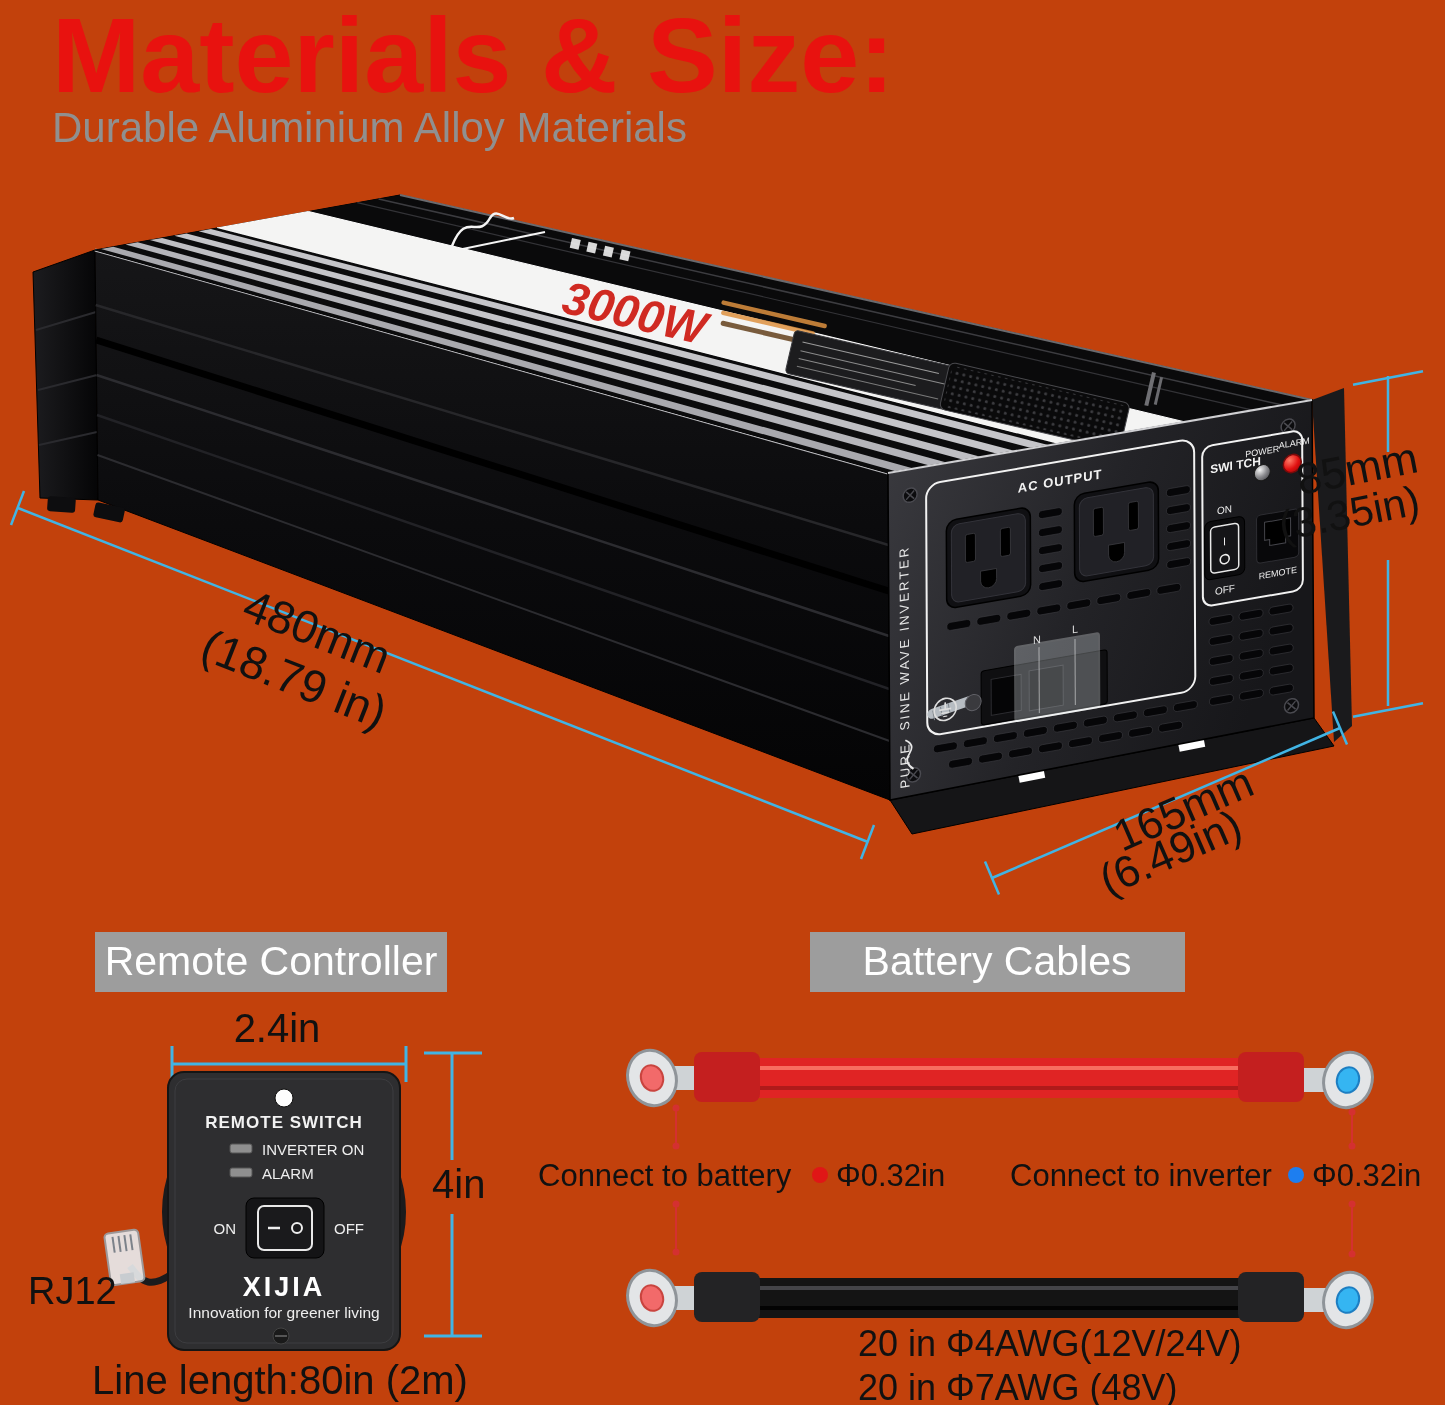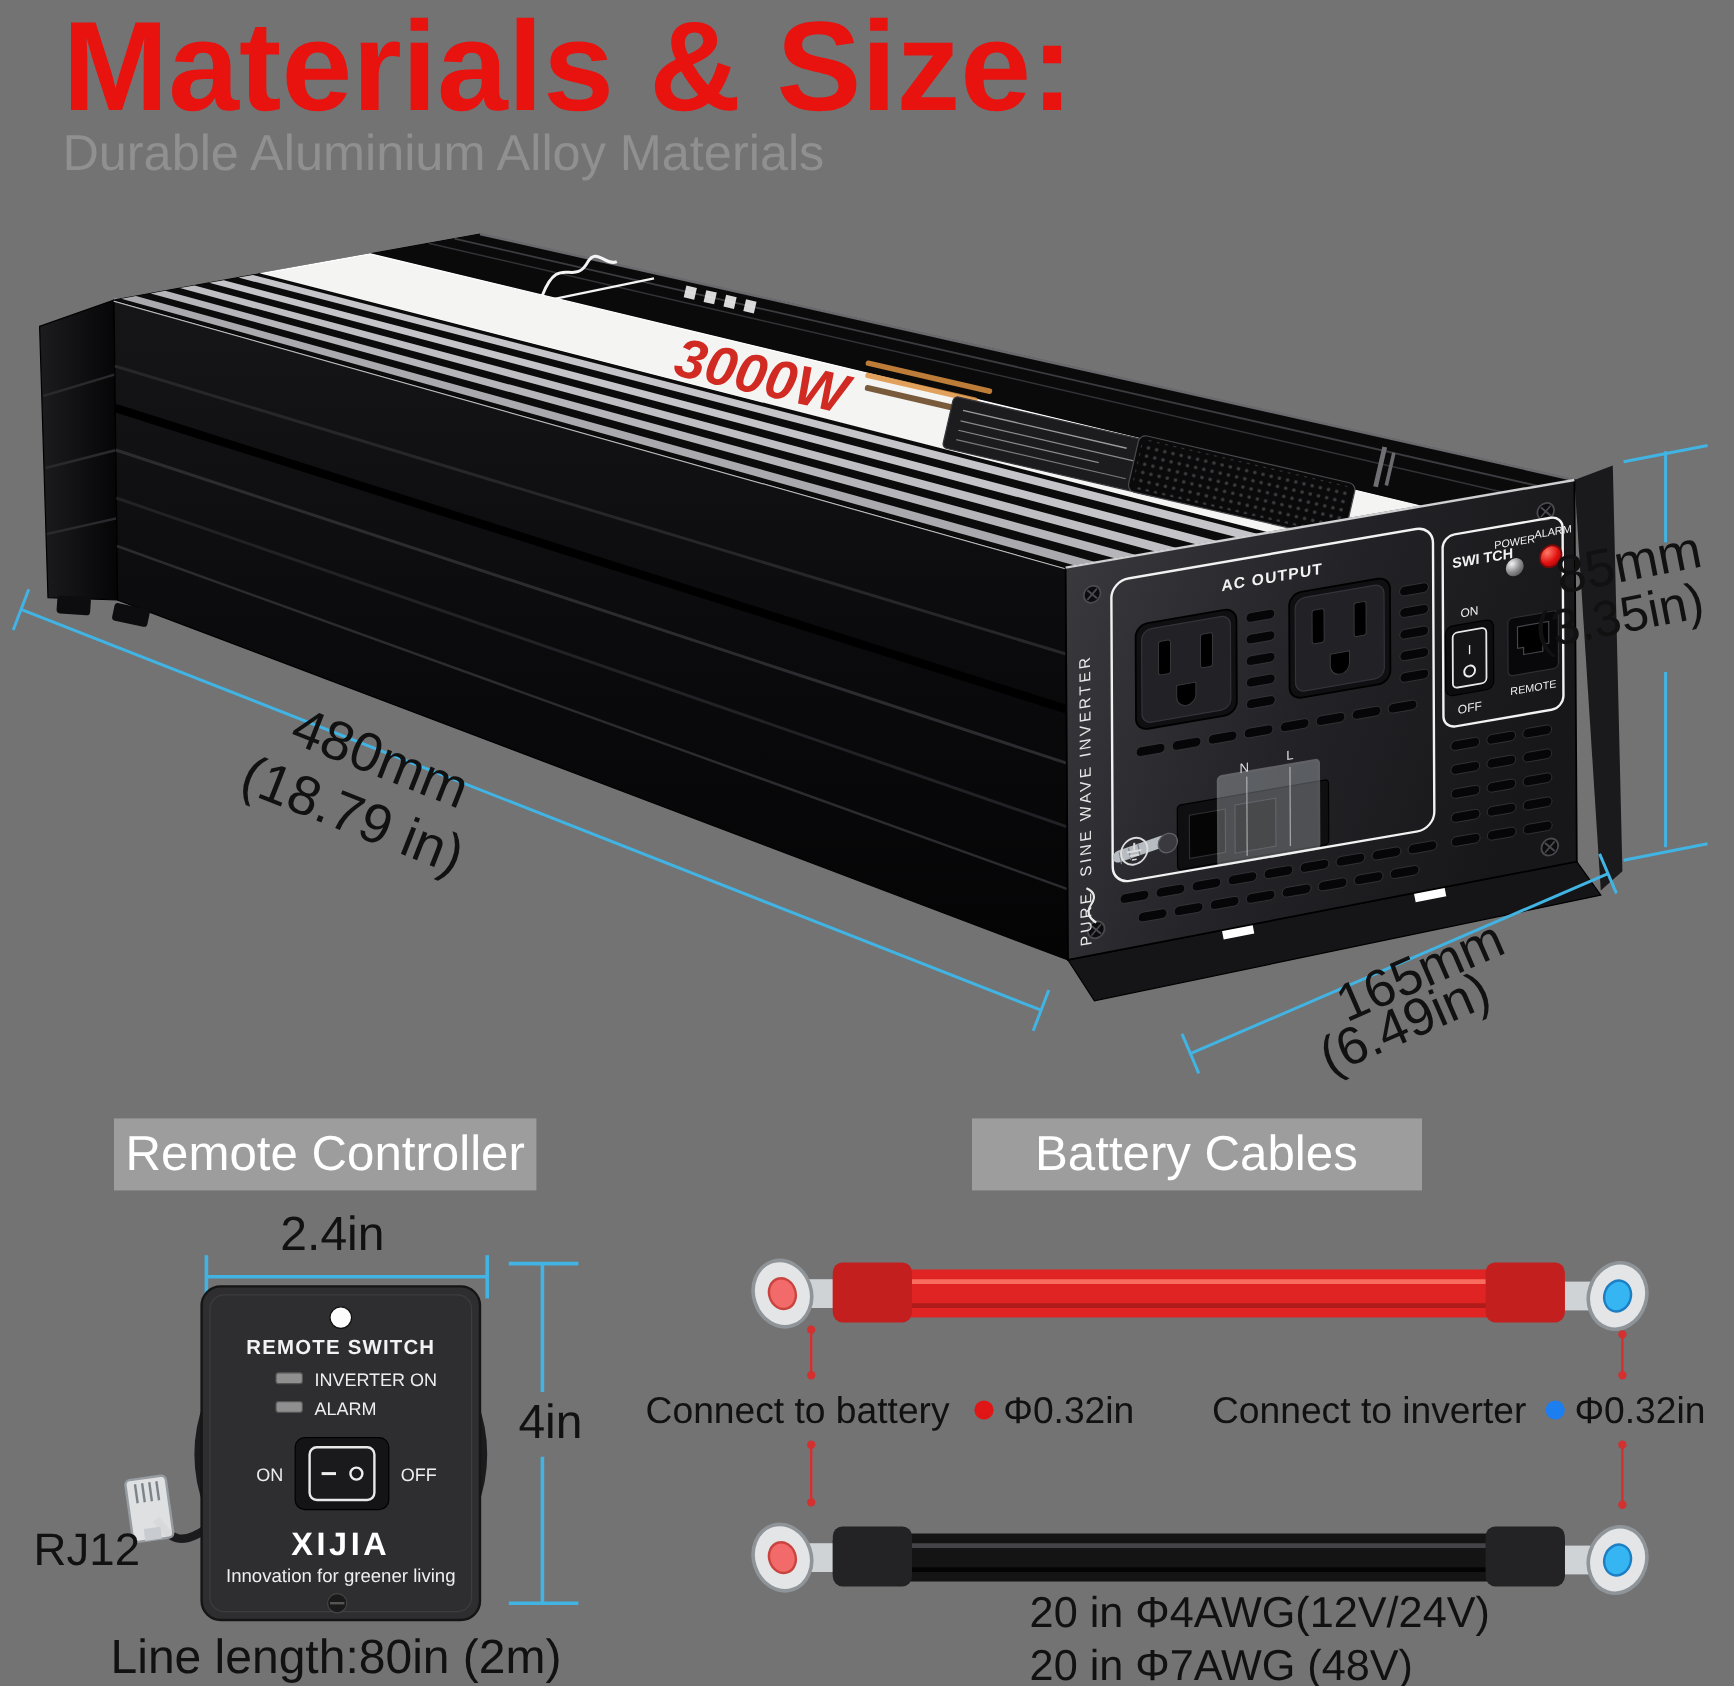--- a/index.html
+++ b/index.html
@@ -1,16 +1,16 @@
 <!DOCTYPE html>
 <html><head>
 <meta charset="utf-8">
 <style>
   html,body{margin:0;padding:0;background:#ffffff;}
-  .page{position:relative;width:1445px;height:1405px;background:#737373;overflow:hidden;
+  .page{position:relative;width:1445px;height:1405px;background:#c2410c;overflow:hidden;
         font-family:"Liberation Sans", sans-serif;}
   svg text{font-family:"Liberation Sans", sans-serif;}
 </style>
 </head>
 <body>
 
 <div class="page">
 <svg width="1445" height="1405" viewBox="0 0 1445 1405" xmlns="http://www.w3.org/2000/svg">
   <defs>
     <linearGradient id="gradPanel" x1="0" y1="0" x2="1" y2="0.35">

